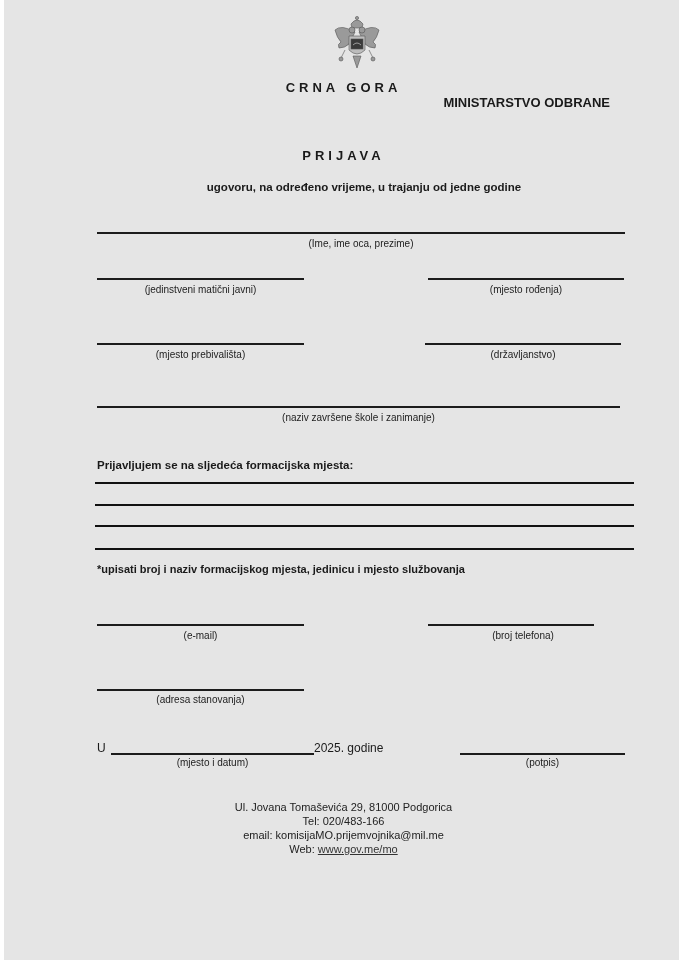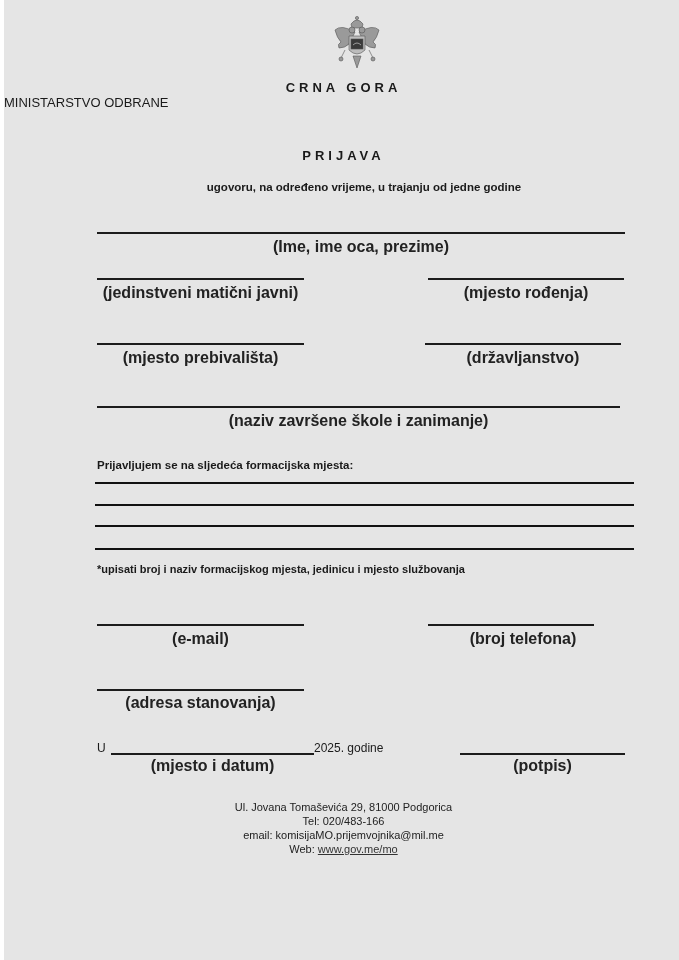--- a/index.html
+++ b/index.html
@@ -1,24 +1,24 @@
 <!DOCTYPE html>
 <html><head>
   <meta charset="utf-8">
   <style>
     * { margin: 0; padding: 0; box-sizing: border-box; }
     html, body { width: 679px; height: 960px; background: #ffffff; overflow: hidden; }
     body { position: relative; font-family: "Liberation Sans", sans-serif; color: #1a1a1a; }
     .page { position: absolute; left: 4px; top: 0; width: 679px; height: 960px; background: #e5e5e5; }
     .line { position: absolute; height: 2px; background: #1c1c1c; }
     .line.thick { height: 2px; background: #111; }
-    .label { position: absolute; font-size: 16px; color: #222; white-space: nowrap; font-weight: bold; }
+    .label { position: absolute; font-size: 10px; color: #222; white-space: nowrap; }
     .coat { position: absolute; left: 327px; top: 14px; width: 52px; height: 62px; }
     .h-country { position: absolute; left: 0; width: 679px; top: 80px; text-align: center; font-weight: bold; font-size: 13px; letter-spacing: 4px; }
-    .h-ministry { position: absolute; left: 0; width: 606px; top: 95px; text-align: left; font-weight: normal; font-size: 13px; }
+    .h-ministry { position: absolute; left: 0; width: 606px; top: 95px; text-align: right; font-weight: bold; font-size: 13px; }
     .title { position: absolute; left: 0; width: 679px; top: 148px; text-align: center; font-weight: bold; font-size: 13px; letter-spacing: 4px; }
     .subtitle { position: absolute; left: 90px; width: 540px; top: 180px; text-align: center; font-weight: bold; font-size: 11.5px; line-height: 15px; }
     .bold-label { position: absolute; font-weight: bold; font-size: 11.5px; white-space: nowrap; }
     .note { position: absolute; font-weight: bold; font-size: 11px; white-space: nowrap; line-height: 13px; }
     .footer { position: absolute; left: 0; width: 679px; top: 800px; text-align: center; font-size: 11px; line-height: 14px; color: #222; }
     .footer a { color: #333; text-decoration: underline; }
     .date-row { position: absolute; font-size: 12px; white-space: nowrap; }
   </style>
 </head>
 <body>

